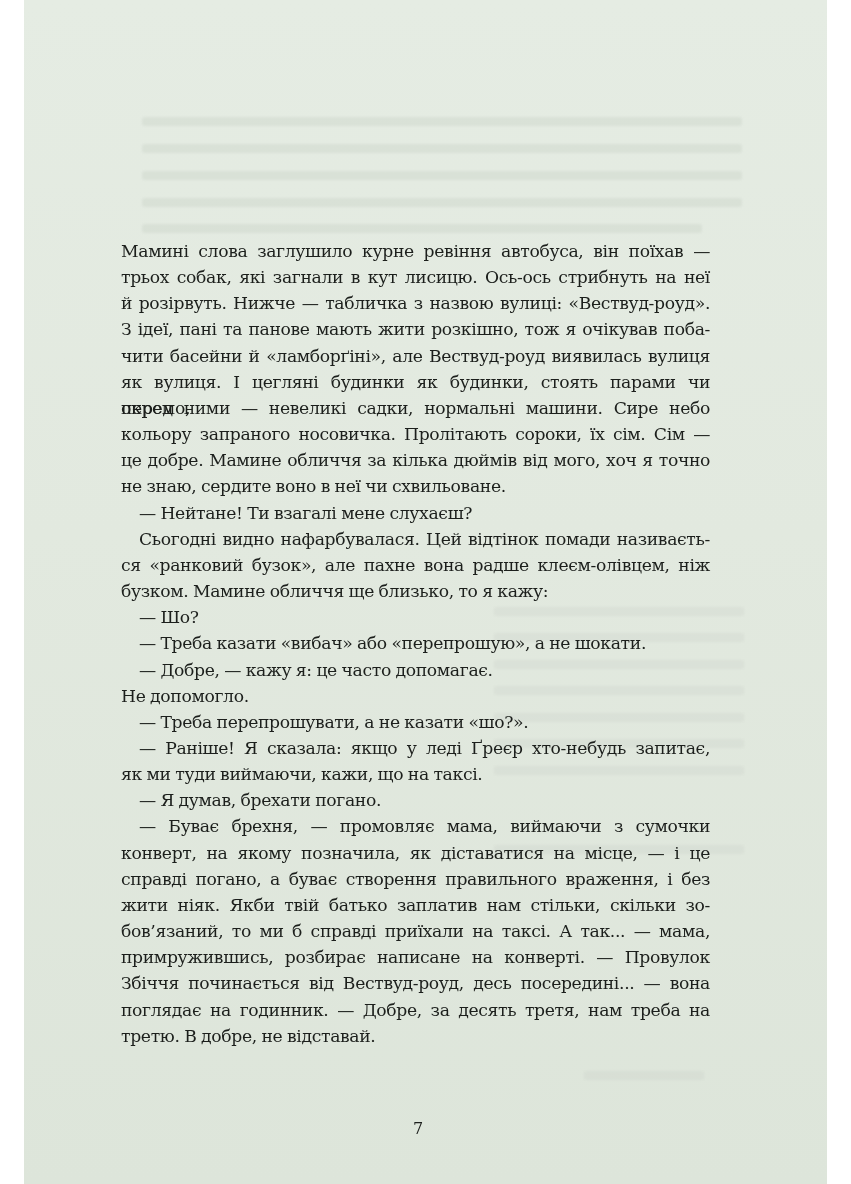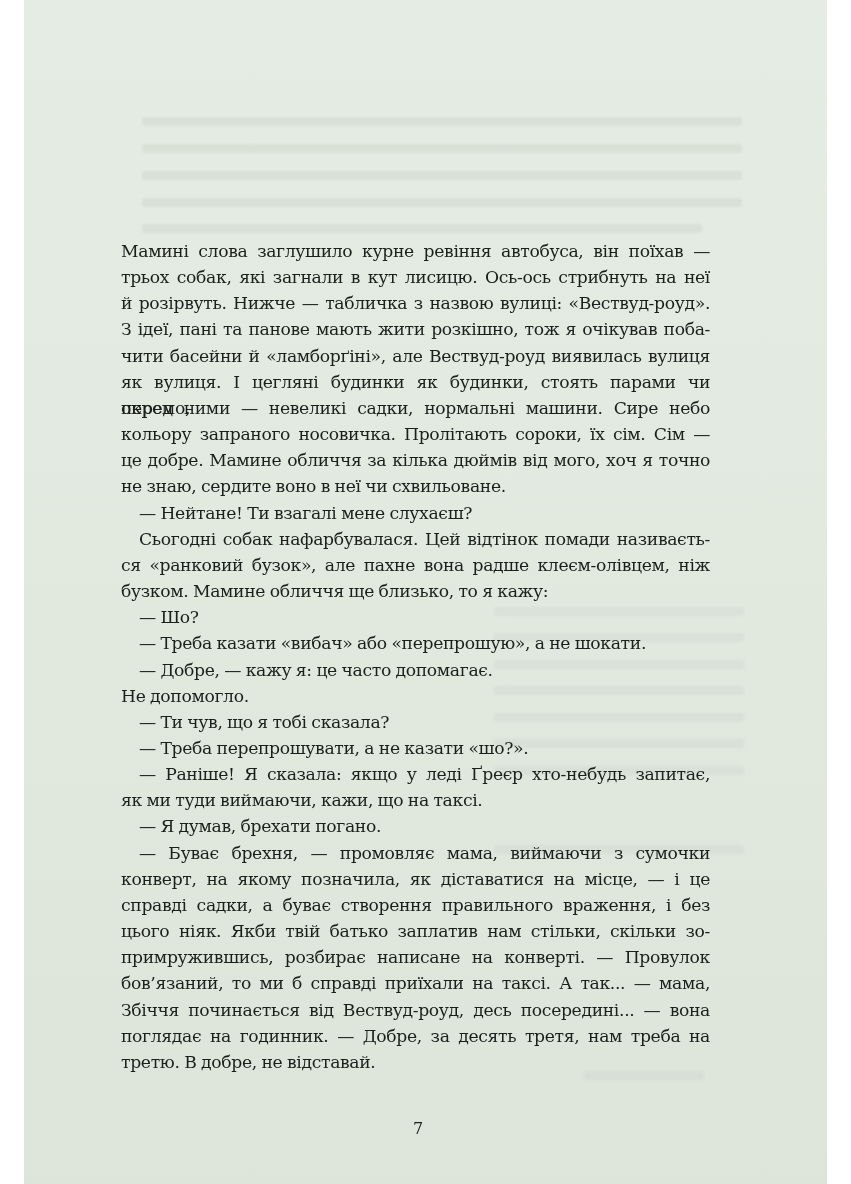--- a/index.html
+++ b/index.html
@@ -97,37 +97,36 @@
     <span class="line j">трьох собак, які загнали в кут лисицю. Ось-ось стрибнуть на неї</span>
     <span class="line j">й розірвуть. Нижче — табличка з назвою вулиці: «Вествуд-роуд».</span>
     <span class="line j">З ідеї, пані та панове мають жити розкішно, тож я очікував поба-</span>
     <span class="line j">чити басейни й «ламборґіні», але Вествуд-роуд виявилась вулиця</span>
     <span class="line j">як вулиця. І цегляні будинки як будинки, стоять парами чи окремо,</span>
     <span class="line j">перед ними — невеликі садки, нормальні машини. Сире небо</span>
     <span class="line j">кольору запраного носовичка. Пролітають сороки, їх сім. Сім —</span>
     <span class="line j">це добре. Мамине обличчя за кілька дюймів від мого, хоч я точно</span>
     <span class="line">не знаю, сердите воно в неї чи схвильоване.</span>
     <span class="line i">— Нейтане! Ти взагалі мене слухаєш?</span>
-    <span class="line i j">Сьогодні собак нафарбувалася. Цей відтінок помади називаєть-</span>
+    <span class="line i j">Сьогодні видно нафарбувалася. Цей відтінок помади називаєть-</span>
     <span class="line j">ся «ранковий бузок», але пахне вона радше клеєм-олівцем, ніж</span>
     <span class="line">бузком. Мамине обличчя ще близько, то я кажу:</span>
     <span class="line i">— Шо?</span>
     <span class="line i">— Треба казати «вибач» або «перепрошую», а не шокати.</span>
     <span class="line i">— Добре, — кажу я: це часто допомагає.</span>
     <span class="line">Не допомогло.</span>
-    <span class="line i">— Ти чув, що я тобі сказала?</span>
     <span class="line i">— Треба перепрошувати, а не казати «шо?».</span>
     <span class="line i j">— Раніше! Я сказала: якщо у леді Ґреєр хто-небудь запитає,</span>
     <span class="line">як ми туди виймаючи, кажи, що на таксі.</span>
     <span class="line i">— Я думав, брехати погано.</span>
     <span class="line i j">— Буває брехня, — промовляє мама, виймаючи з сумочки</span>
     <span class="line j">конверт, на якому позначила, як діставатися на місце, — і це</span>
-    <span class="line j">справді садки, а буває створення правильного враження, і без</span>
-    <span class="line j">цього ніяк. Якби твій батько заплатив нам стільки, скільки зо-</span>
+    <span class="line j">справді погано, а буває створення правильного враження, і без</span>
+    <span class="line j">жити ніяк. Якби твій батько заплатив нам стільки, скільки зо-</span>
+    <span class="line j">бов’язаний, то ми б справді приїхали на таксі. А так... — мама,</span>
     <span class="line j">примружившись, розбирає написане на конверті. — Провулок</span>
-    <span class="line j">бов’язаний, то ми б справді приїхали на таксі. А так... — мама,</span>
     <span class="line j">Збіччя починається від Вествуд-роуд, десь посередині... — вона</span>
     <span class="line j">поглядає на годинник. — Добре, за десять третя, нам треба на</span>
     <span class="line">третю. В добре, не відставай.</span>
   </div>
 
   <div class="page-number">7</div>
 </div>
 
 </body></html>

